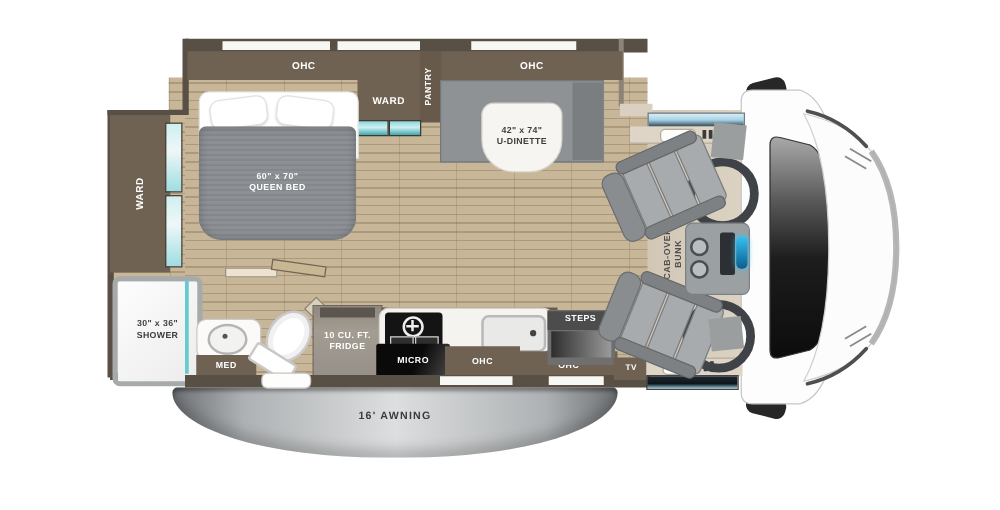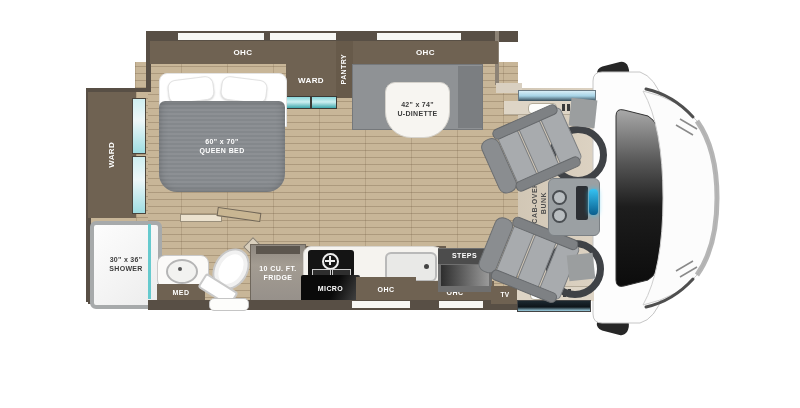--- a/index.html
+++ b/index.html
@@ -42,20 +42,23 @@
 </style>
 </head>
 <body>
 
 <div class="stage">
 
   <div class="abs cabfloor" style="left:500px;top:88px;width:98px;height:212px;"></div>
   <div class="abs planks" style="left:135px;top:62px;width:383px;height:243px;"></div>
   <div class="abs planks" style="left:90px;top:88px;width:58px;height:214px;"></div>
 
+  <div class="abs awning" style="left:138px;top:310px;width:356px;height:56px;">
+    <span class="abs lbd" style="left:0;right:0;top:16px;height:12px;font-size:8.5px;letter-spacing:1px;">16' AWNING</span>
+  </div>
 
   <svg class="abs" style="left:583px;top:55px;" width="150" height="290" viewBox="0 0 150 290">
     <defs>
       <linearGradient id="ws" x1="0" y1="0" x2="0" y2="1">
         <stop offset="0" stop-color="#a9a9a9"></stop>
           <stop offset=".3" stop-color="#565656"></stop>
         <stop offset=".55" stop-color="#1d1d1d"></stop>
           <stop offset="1" stop-color="#0c0c0c"></stop>
       </linearGradient>
     </defs>

